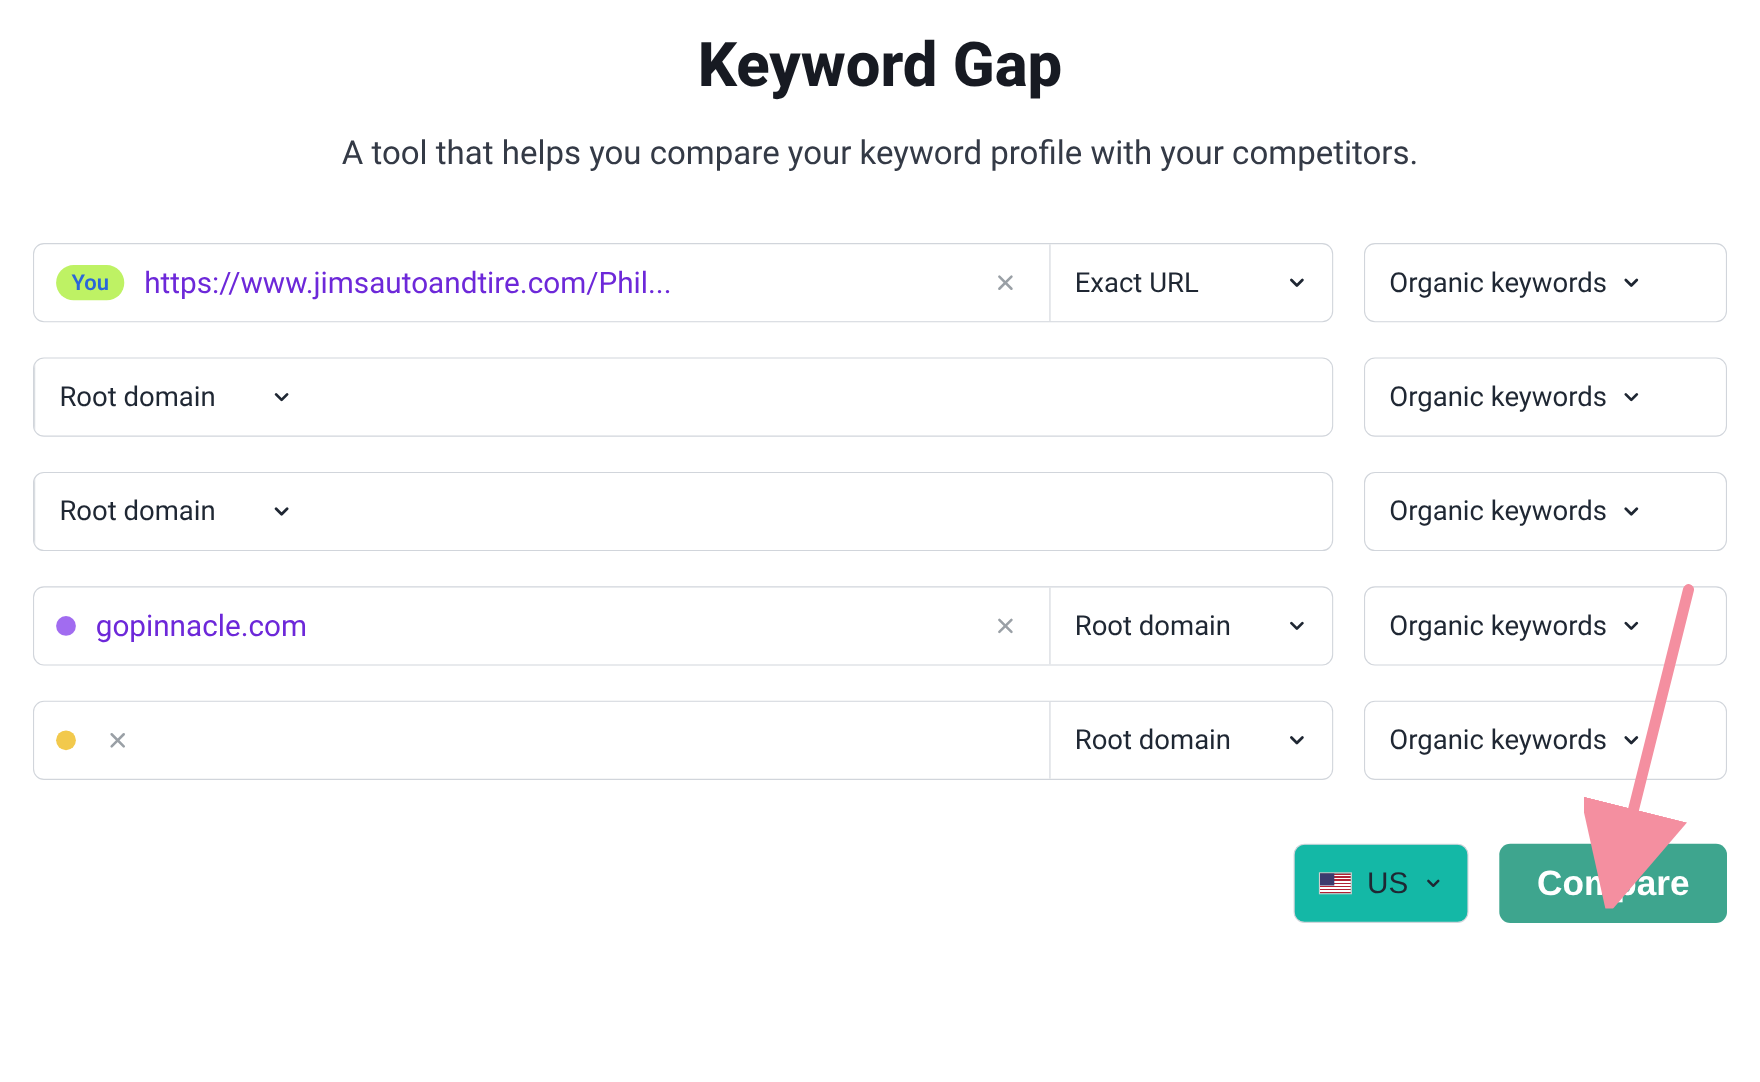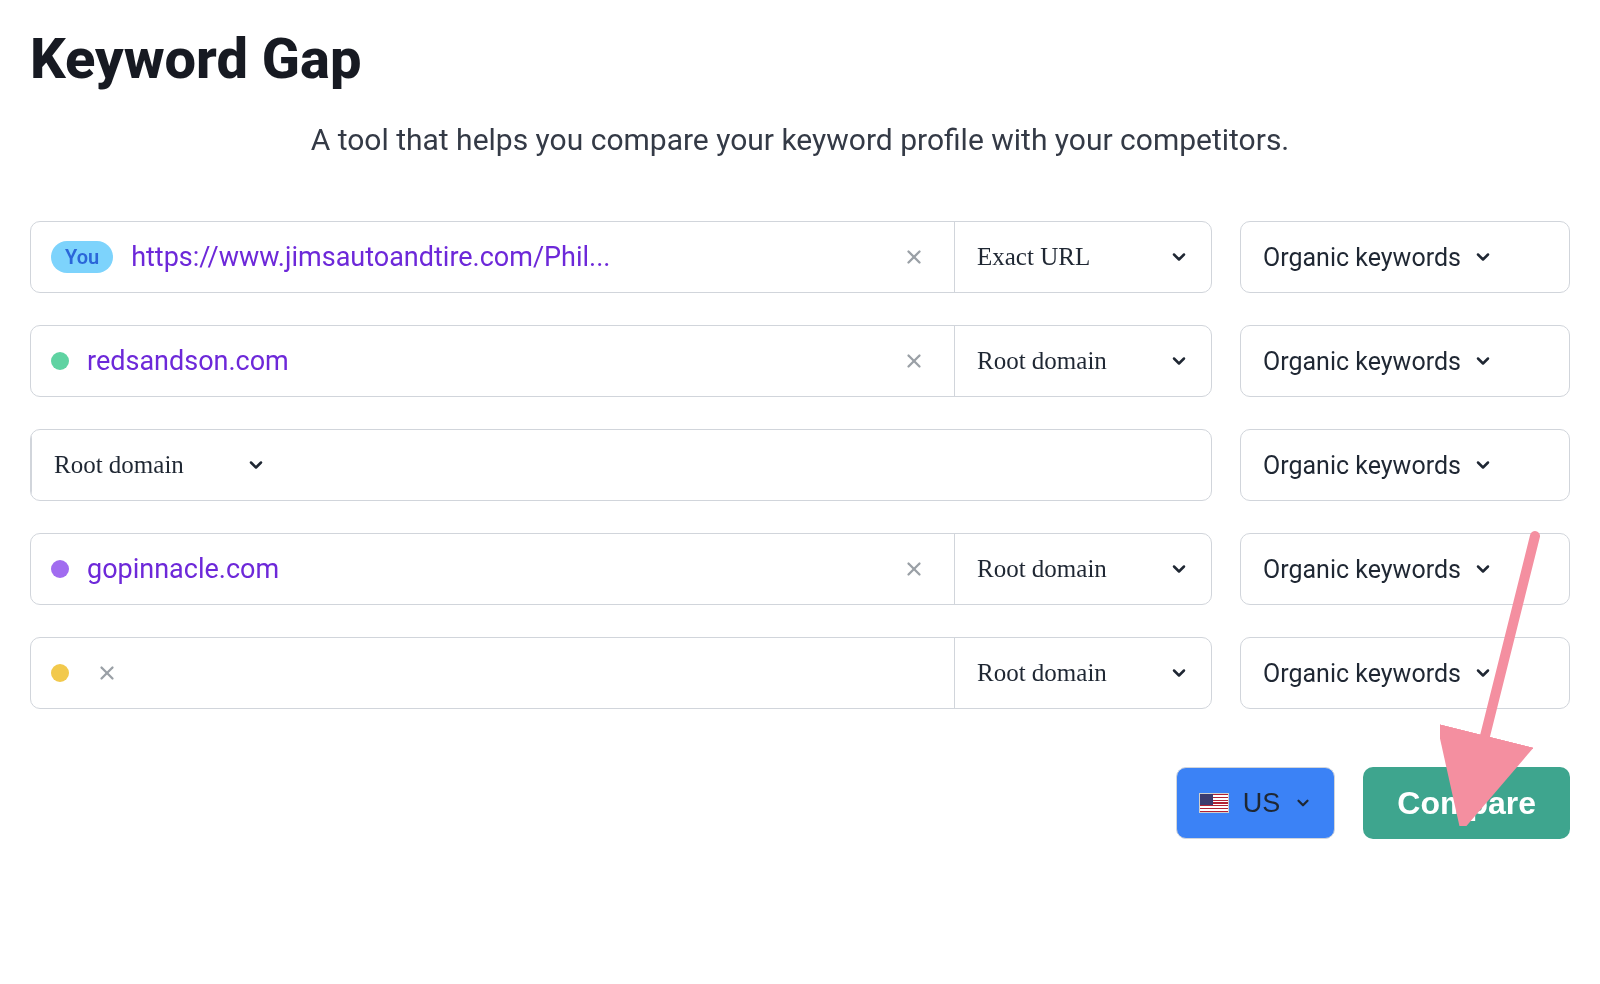--- a/index.html
+++ b/index.html
@@ -4,20 +4,21 @@
 <style>
   * { box-sizing: border-box; margin: 0; padding: 0; }
   html, body { width: 1600px; height: 984px; }
   body {
     font-family: -apple-system, BlinkMacSystemFont, "Segoe UI", Roboto, "Helvetica Neue", Arial, sans-serif;
     background: #ffffff;
     color: #1a1a1a;
     padding: 20px 30px;
   }
   .page-title {
+    text-align: center;
     font-size: 56px;
     font-weight: 800;
     color: #171a22;
     margin-top: 6px;
   }
   .page-subtitle {
     text-align: center;
     font-size: 30px;
     color: #343a46;
     margin-top: 30px;
@@ -36,21 +37,21 @@
   }
   .domain-cell {
     display: flex;
     align-items: center;
     gap: 18px;
     padding: 0 20px;
     flex: 1 1 auto;
     min-width: 0;
   }
   .you-pill {
-    background: #7dd3fc;
+    background: #bef264;
     color: #2b66d9;
     font-size: 20px;
     font-weight: 600;
     padding: 4px 14px;
     border-radius: 999px;
     flex-shrink: 0;
   }
   .dot {
     width: 18px; height: 18px; border-radius: 50%; flex-shrink: 0;
   }
@@ -68,39 +69,39 @@
   }
   .clear-btn {
     background: none; border: none; cursor: pointer;
     width: 40px; height: 40px; display: flex; align-items: center; justify-content: center;
     color: #9aa0a6; flex-shrink: 0;
     font-size: 28px;
   }
   .divider { width: 1px; background: #d1d5db; }
   .scope-cell {
     display: flex; align-items: center; justify-content: space-between;
-    gap: 12px; padding: 0 22px; width: 256px; cursor: pointer; font-family: Liberation Serif, serif;
+    gap: 12px; padding: 0 22px; width: 256px; cursor: pointer;
   }
   .scope-text { font-size: 25px; color: #1f2733; white-space: nowrap; }
   .chev { color: #1f2733; flex-shrink: 0; }
   .kw-cell {
     display: flex; align-items: center; 
     gap: 12px; padding: 0 22px;
     border: 1px solid #d1d5db; border-radius: 10px;
     width: 330px; height: 72px; cursor: pointer; background:#fff;
   }
   .kw-text { font-size: 25px; color: #1f2733; white-space: nowrap; }
   .footer {
     display: flex; justify-content: flex-end; align-items: center;
     gap: 28px; margin-top: 58px;
   }
   .country-btn {
     display: flex; align-items: center; gap: 14px;
     border: 1px solid #d1d5db; border-radius: 10px;
-    background: #3b82f6; padding: 0 22px; height: 72px; cursor: pointer;
+    background: #14b8a6; padding: 0 22px; height: 72px; cursor: pointer;
     font-size: 27px; color: #1f2733;
   }
   .flag {
     width: 30px; height: 20px; display:inline-block; position:relative;
     background: linear-gradient(to bottom,
       #b22234 0 7.7%, #fff 7.7% 15.4%, #b22234 15.4% 23.1%, #fff 23.1% 30.8%,
       #b22234 30.8% 38.5%, #fff 38.5% 46.2%, #b22234 46.2% 53.9%, #fff 53.9% 61.6%,
       #b22234 61.6% 69.3%, #fff 69.3% 77%, #b22234 77% 84.7%, #fff 84.7% 92.4%,
       #b22234 92.4% 100%);
     border:1px solid #cfcfcf;
@@ -151,30 +152,20 @@
         </div>
         <div class="kw-cell">
           <span class="kw-text">Organic keywords</span>
           <svg class="chev" width="20" height="20" viewBox="0 0 24 24" fill="none" stroke="currentColor" stroke-width="3" stroke-linecap="round" stroke-linejoin="round">
             <polyline points="6 9 12 15 18 9"></polyline>
           </svg>
         </div>
       </div>
       <div class="row">
         <div class="group-main">
-          <div class="domain-cell">
-            <span class="dot" style="background:#5fd3a2"></span>
-            <input class="domain-text" value="redsandson.com" style="">
-            <button class="clear-btn">
-              <svg width="22" height="22" viewBox="0 0 24 24" fill="none" stroke="currentColor" stroke-width="2.5" stroke-linecap="round">
-                <line x1="18" y1="6" x2="6" y2="18"></line>
-                <line x1="6" y1="6" x2="18" y2="18"></line>
-              </svg>
-            </button>
-          </div>
           <div class="divider"></div>
           <div class="scope-cell">
             <span class="scope-text">Root domain</span>
             <svg class="chev" width="20" height="20" viewBox="0 0 24 24" fill="none" stroke="currentColor" stroke-width="3" stroke-linecap="round" stroke-linejoin="round">
               <polyline points="6 9 12 15 18 9"></polyline>
             </svg>
           </div>
         </div>
         <div class="kw-cell">
           <span class="kw-text">Organic keywords</span>

